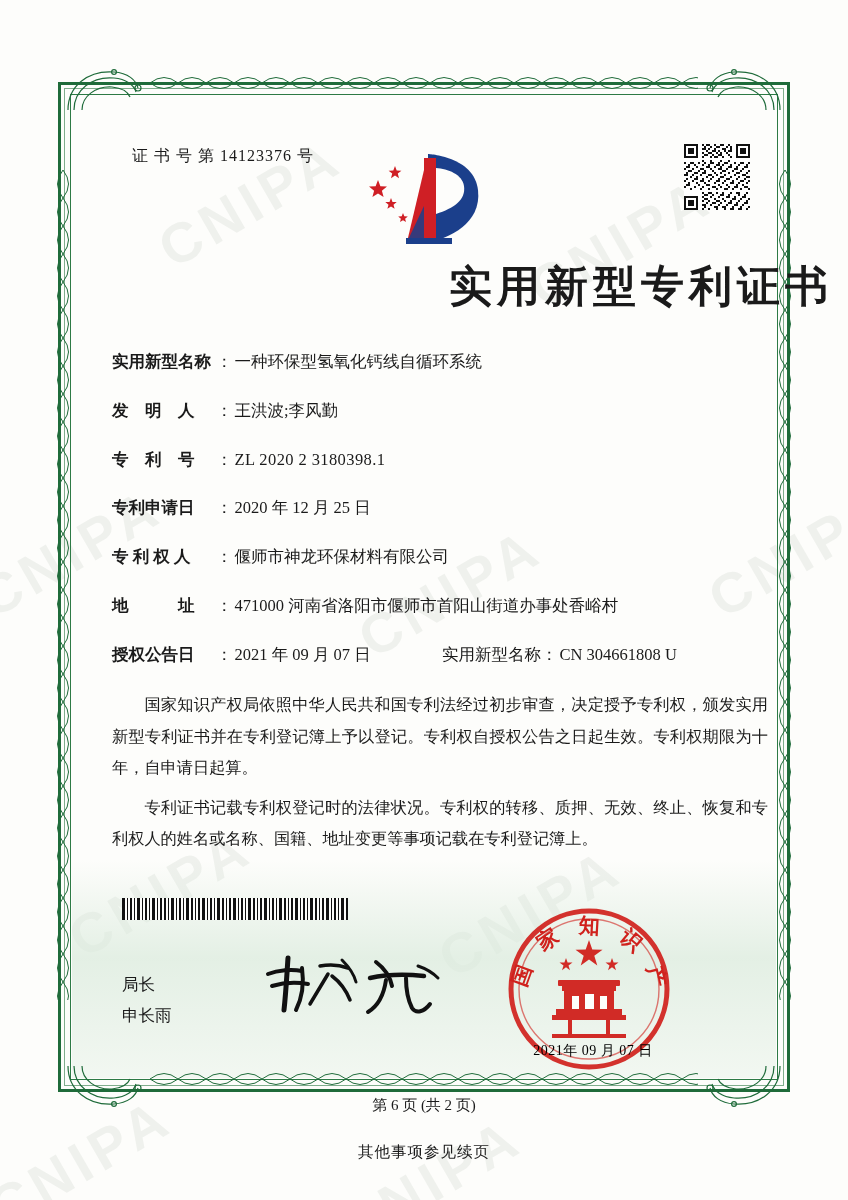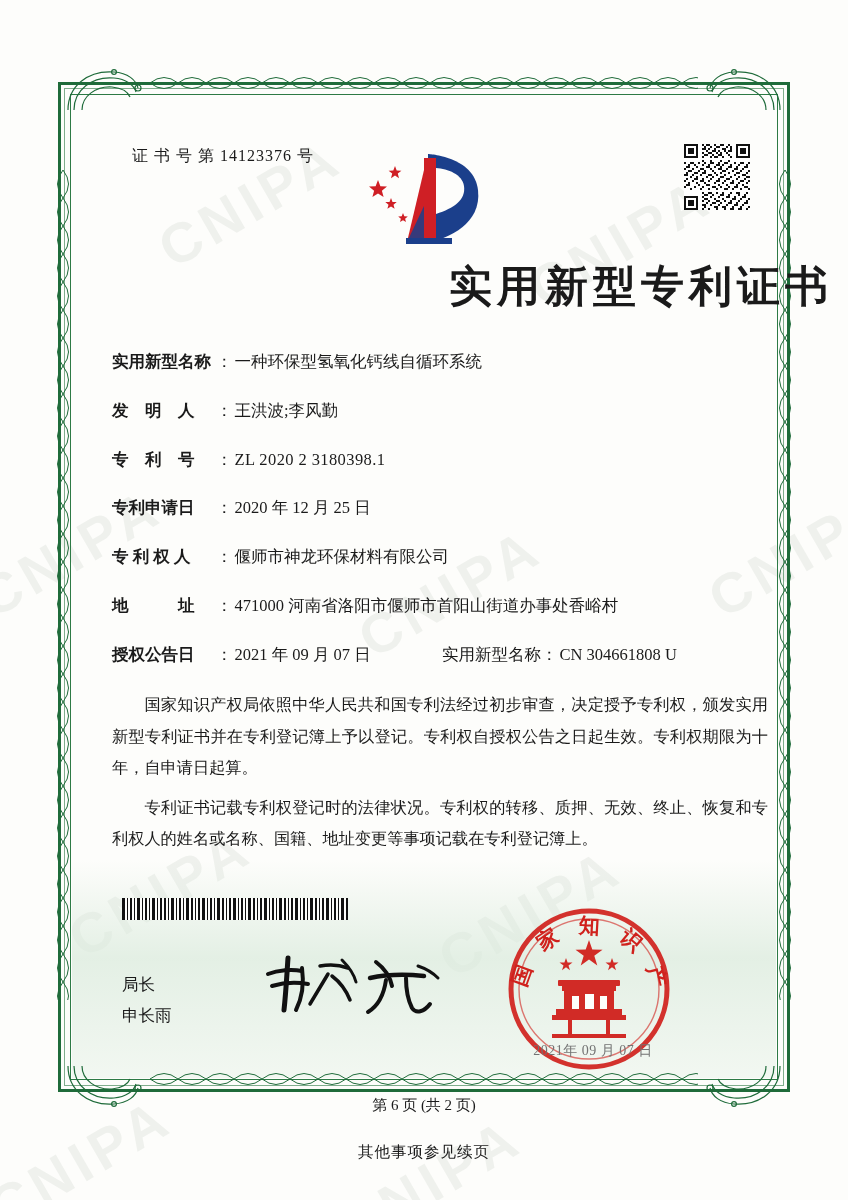--- a/index.html
+++ b/index.html
@@ -212,21 +212,21 @@
     left: 506px; top: 906px;
     width: 166px; height: 166px;
   }
   .seal svg { display:block; width:100%; height:100%; }
   .seal-date {
     position: absolute;
     left: 518px; top: 1042px;
     width: 150px;
     text-align: center;
     font-size: 14px;
-    color: #737373;
+    color: #000000;
     letter-spacing: .5px;
     white-space: nowrap;
   }
 
   
   .page-num {
     position: absolute;
     left: 0; right: 0; top: 1096px;
     text-align: center;
     font-size: 15px;

